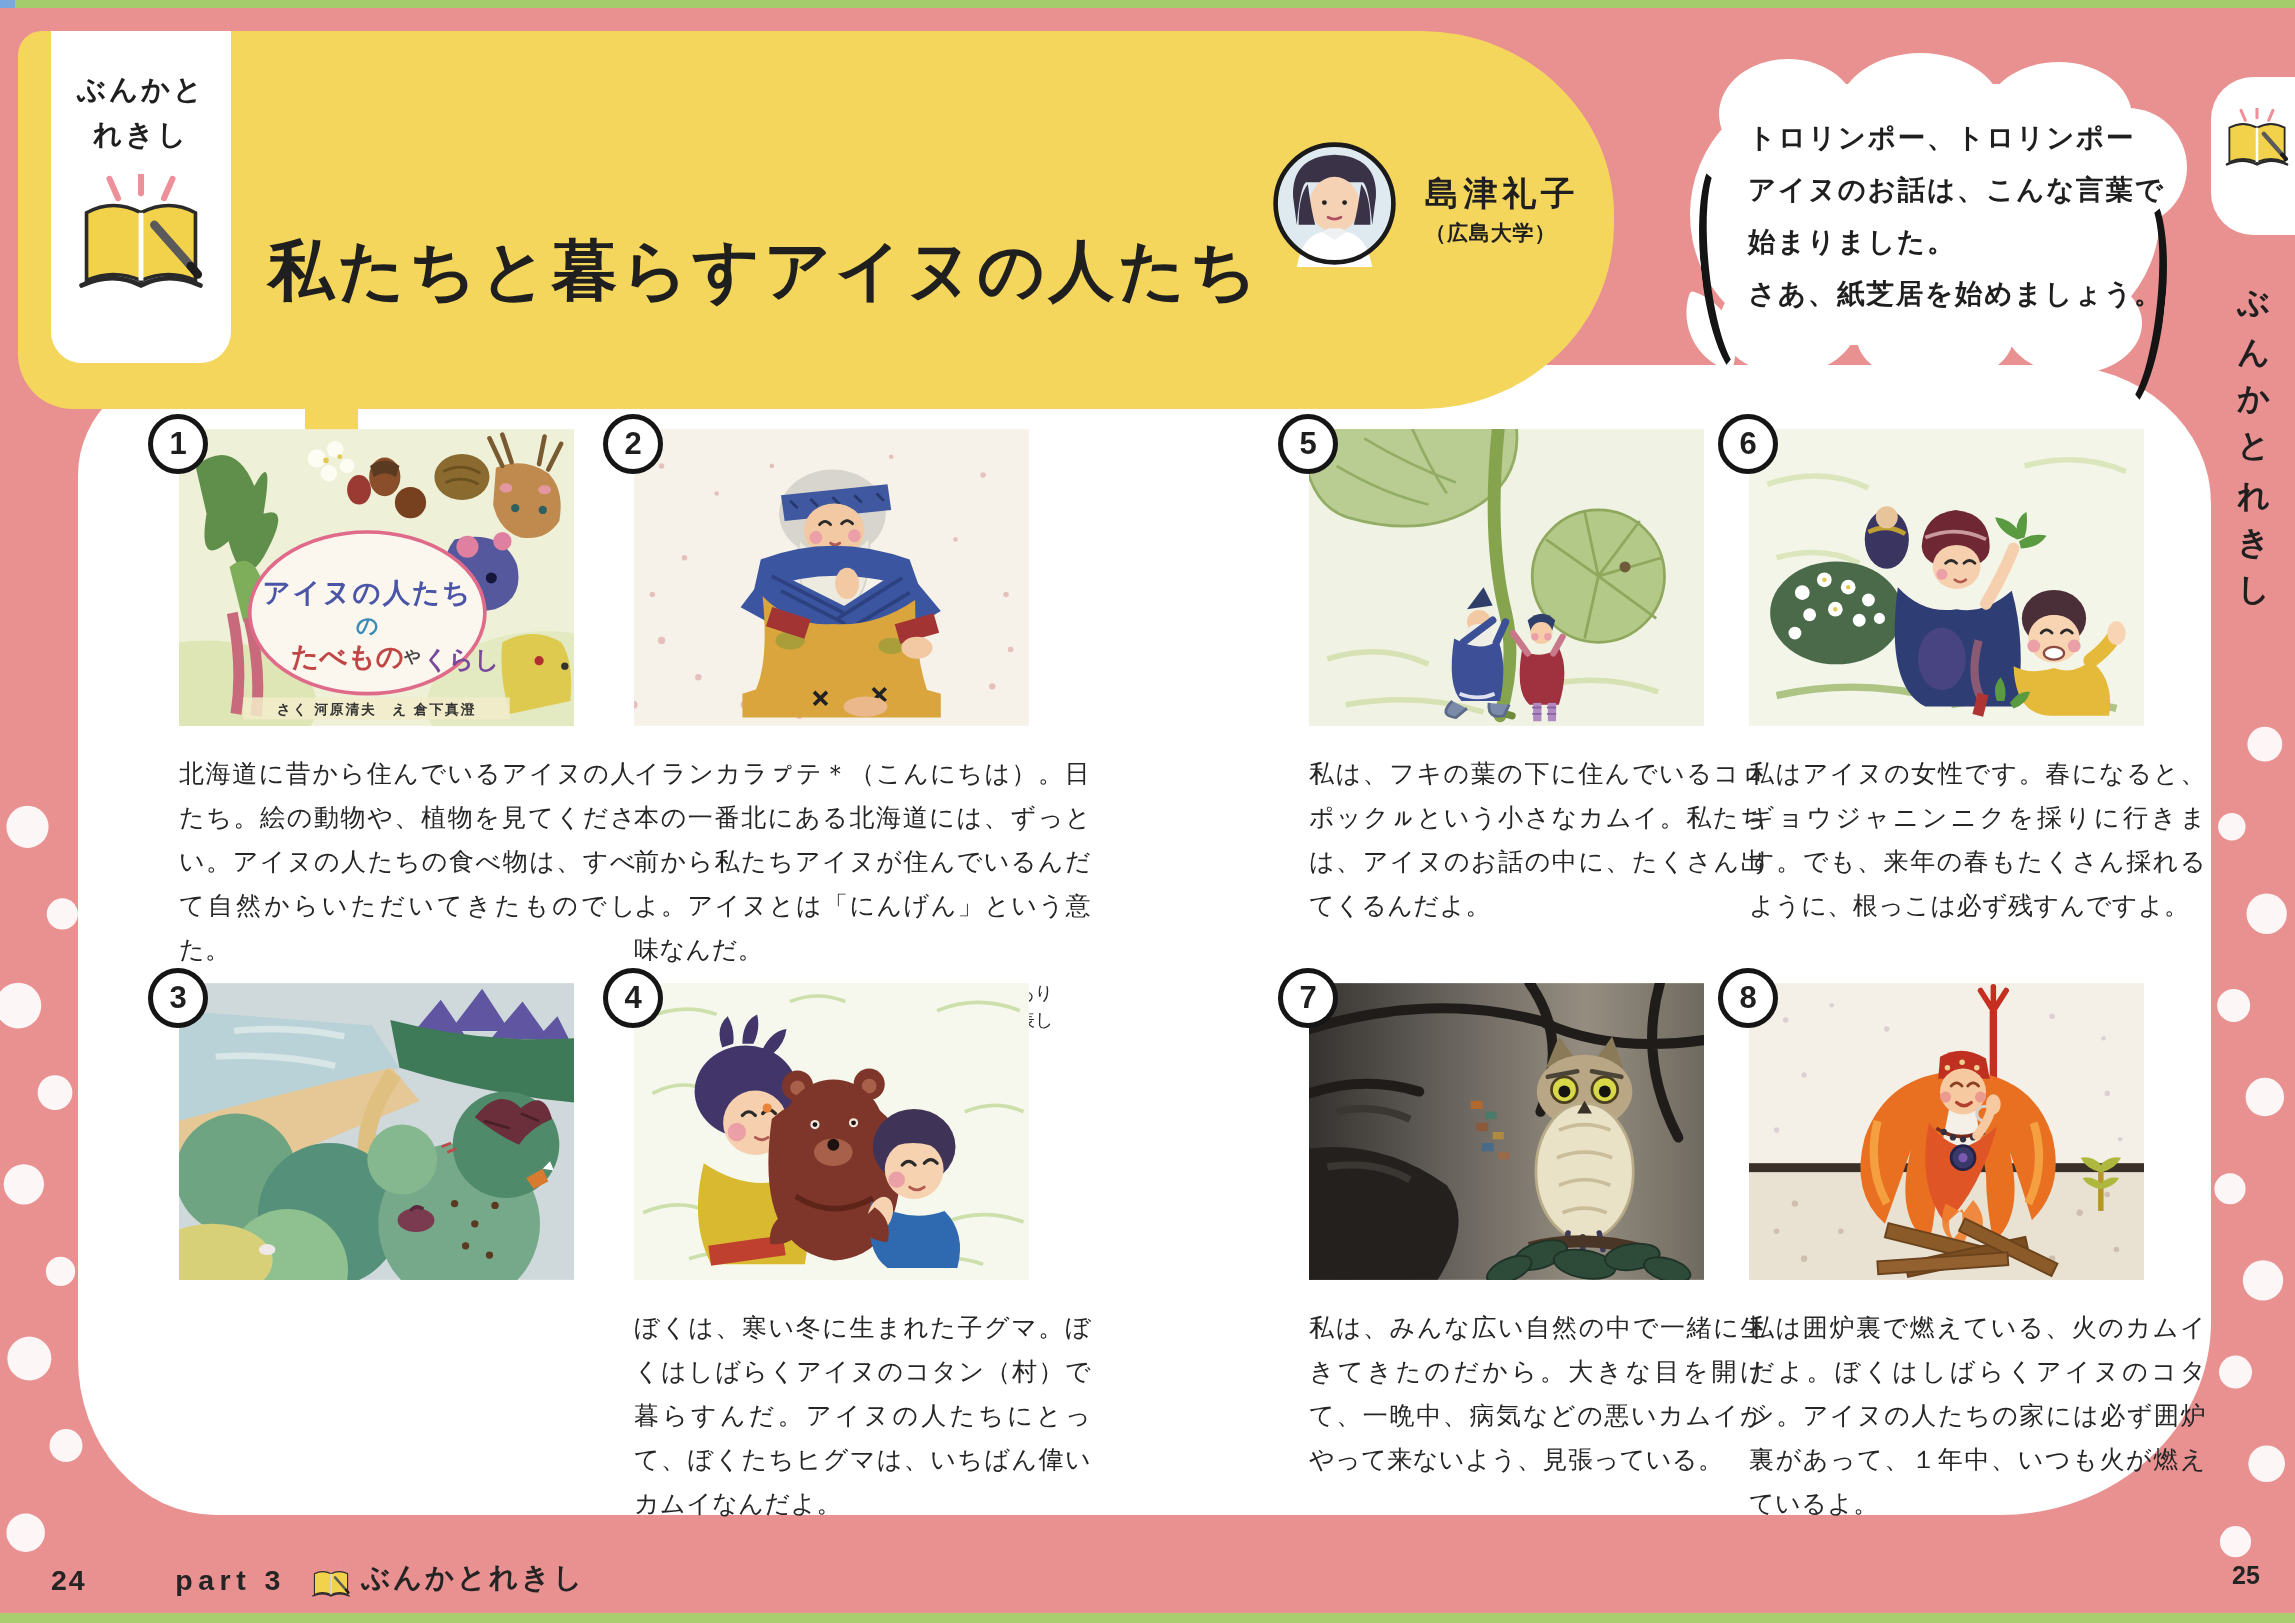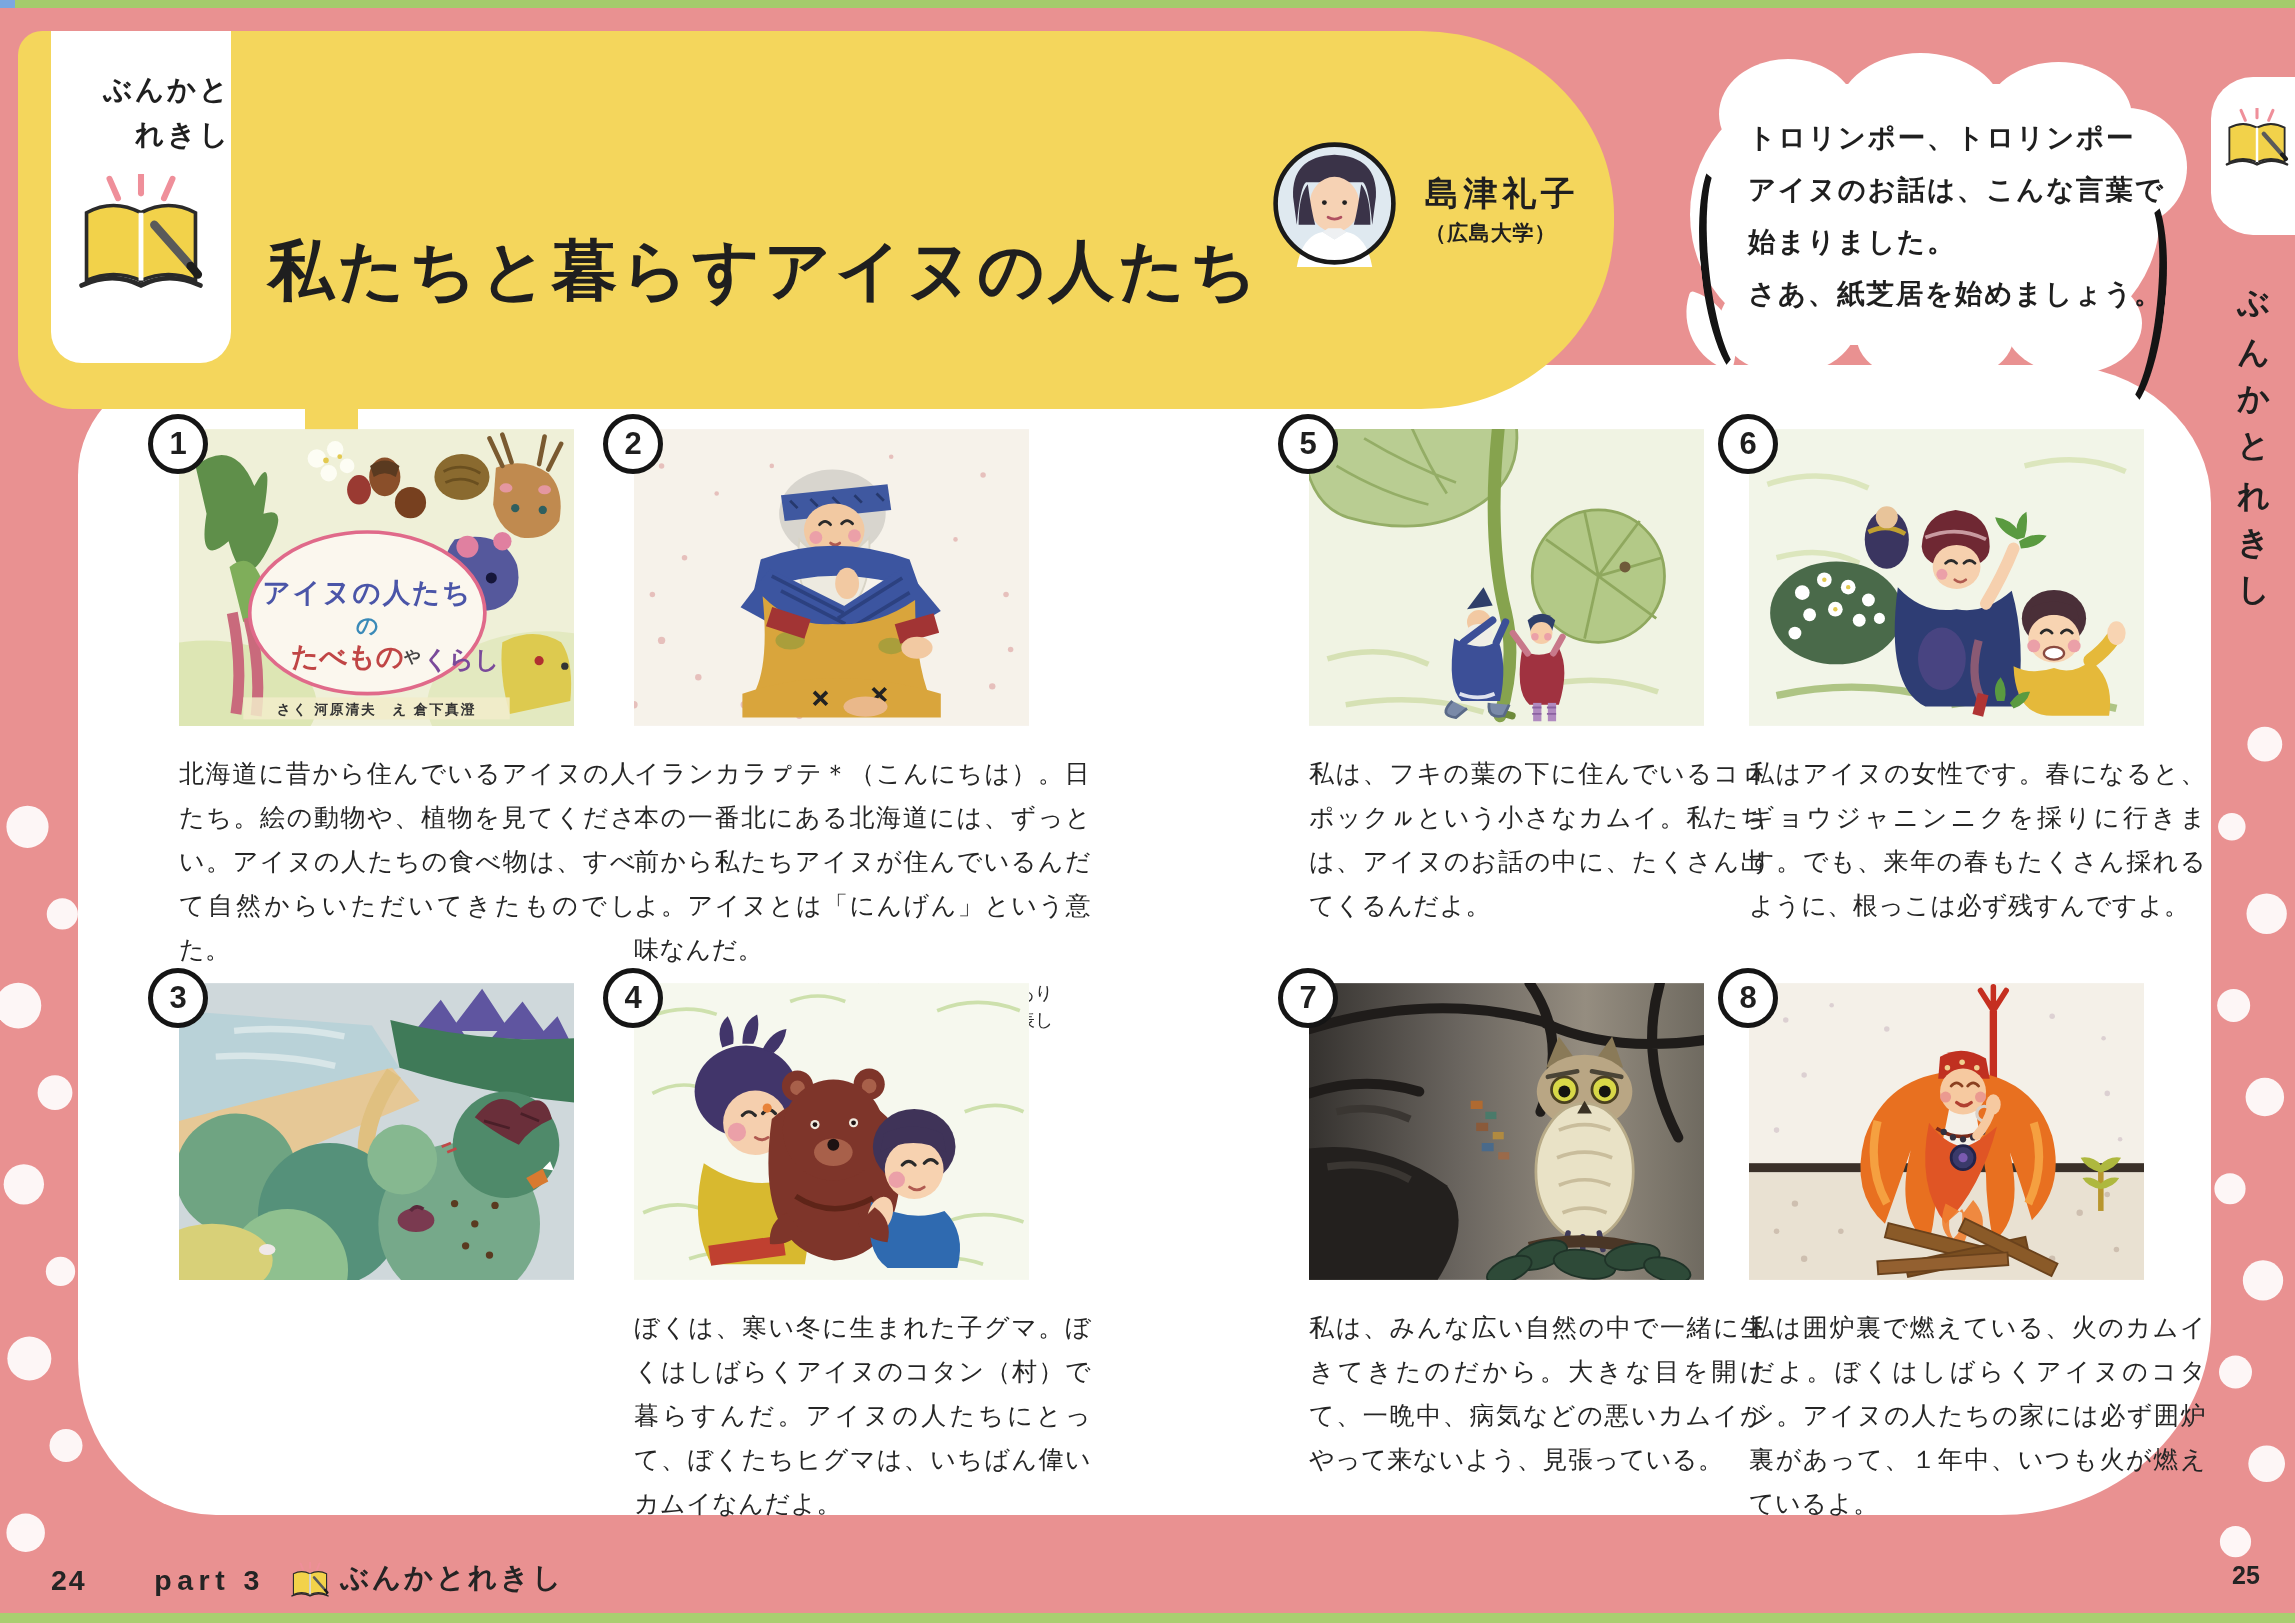--- a/index.html
+++ b/index.html
@@ -12,21 +12,21 @@
 
   .blob{position:absolute;left:78px;top:365px;width:2133px;height:1150px;background:#ffffff;
         border-radius:119px 156px 211px 138px / 110px 138px 193px 156px}
 
   .yellow-band{position:absolute;left:18.4px;top:31px;width:1596px;height:378px;background:#F4D65C;
         border-radius:24px 193px 193px 55px / 24px 184px 184px 55px}
   .drip{position:absolute;left:305px;top:395px;width:53px;height:140px;background:#F4D65C;
         border-radius:0 0 27px 27px / 0 0 110px 110px}
 
   .badge-tab{position:absolute;left:51px;top:31px;width:180px;height:332px;background:#fff;
-        border-radius:0 0 31px 31px;text-align:right}
+        border-radius:0 0 31px 31px;text-align:center}
   .badge-line1{margin-top:40px;font-size:28.5px;font-weight:bold;letter-spacing:2.8px}
   .badge-line2{margin-top:7.3px;font-size:28.5px;font-weight:bold;letter-spacing:2.8px}
   .badge-book{width:138px;margin:20px auto 0;display:block}
 
   .page-title{position:absolute;left:268px;top:182px;font-size:66px;font-weight:bold;letter-spacing:3.7px;white-space:nowrap}
 
   .avatar{position:absolute;left:1271px;top:140px;width:127px;height:127px}
   .author-name{position:absolute;left:1425px;top:171px;font-size:34px;font-weight:bold;letter-spacing:4.6px}
   .author-affil{position:absolute;left:1425px;top:219px;font-size:21px;font-weight:bold;letter-spacing:0.9px}
 
@@ -46,21 +46,21 @@
 
   .panel{position:absolute;width:459px;margin:0}
   .panel-art{width:395px;height:297px;display:block}
   .pnum{position:absolute;left:-31px;top:-14.7px;width:50px;height:50px;background:#fff;border:5.5px solid #151515;
         border-radius:50%;display:flex;align-items:center;justify-content:center;font-size:31px;font-weight:bold}
   .cap{margin:25px 0 0;width:457px;font-size:25px;line-height:44px;letter-spacing:0.5px;color:#262626;text-align:justify}
   .footnote{margin:9.2px 0 0;width:433px;font-size:18px;line-height:27px;color:#2b2b2b}
 
   .footer-left{position:absolute;left:51px;top:1559px;display:flex;align-items:flex-end;font-weight:bold;font-size:28.5px;color:#242424}
   .footer-left .pn{letter-spacing:1.8px}
-  .footer-left .part{margin-left:68px;letter-spacing:5.5px}
+  .footer-left .part{margin-left:89px;letter-spacing:5.5px}
   .footer-left .bk{margin-left:24px;width:42px}
   .footer-left .section{margin-left:9.2px;letter-spacing:2.8px}
   .pageno-right{position:absolute;left:2232px;top:1561px;font-size:25px;font-weight:bold;color:#242424}
 
   .dots{position:absolute}
 </style>
 </head>
 <body>
 
 <svg width="0" height="0" style="position:absolute">

